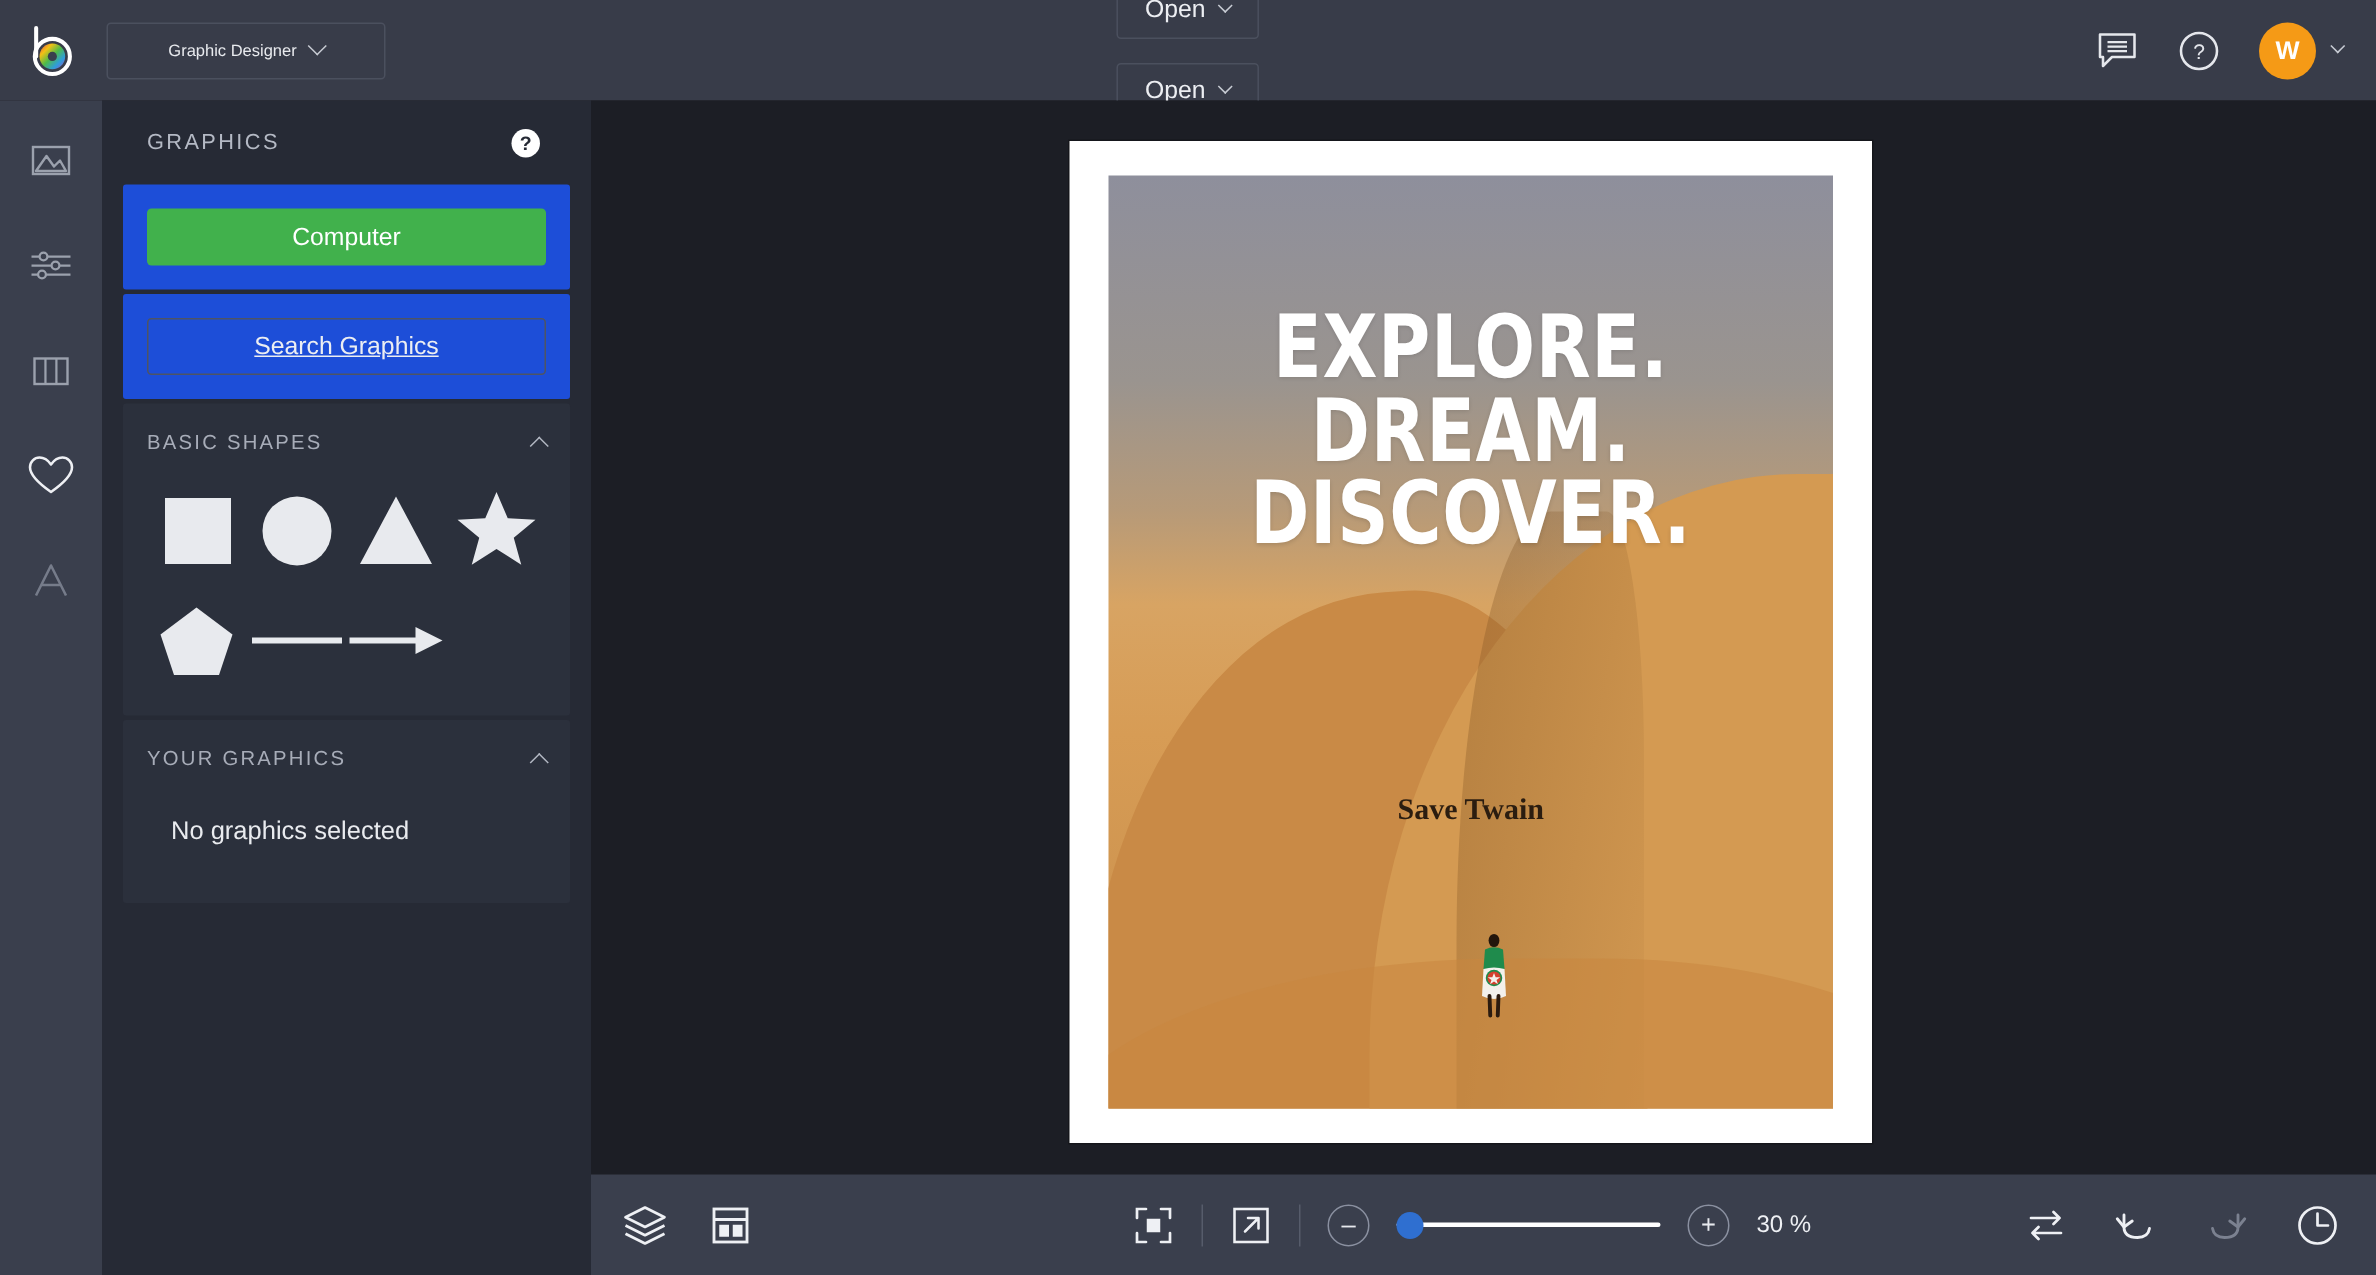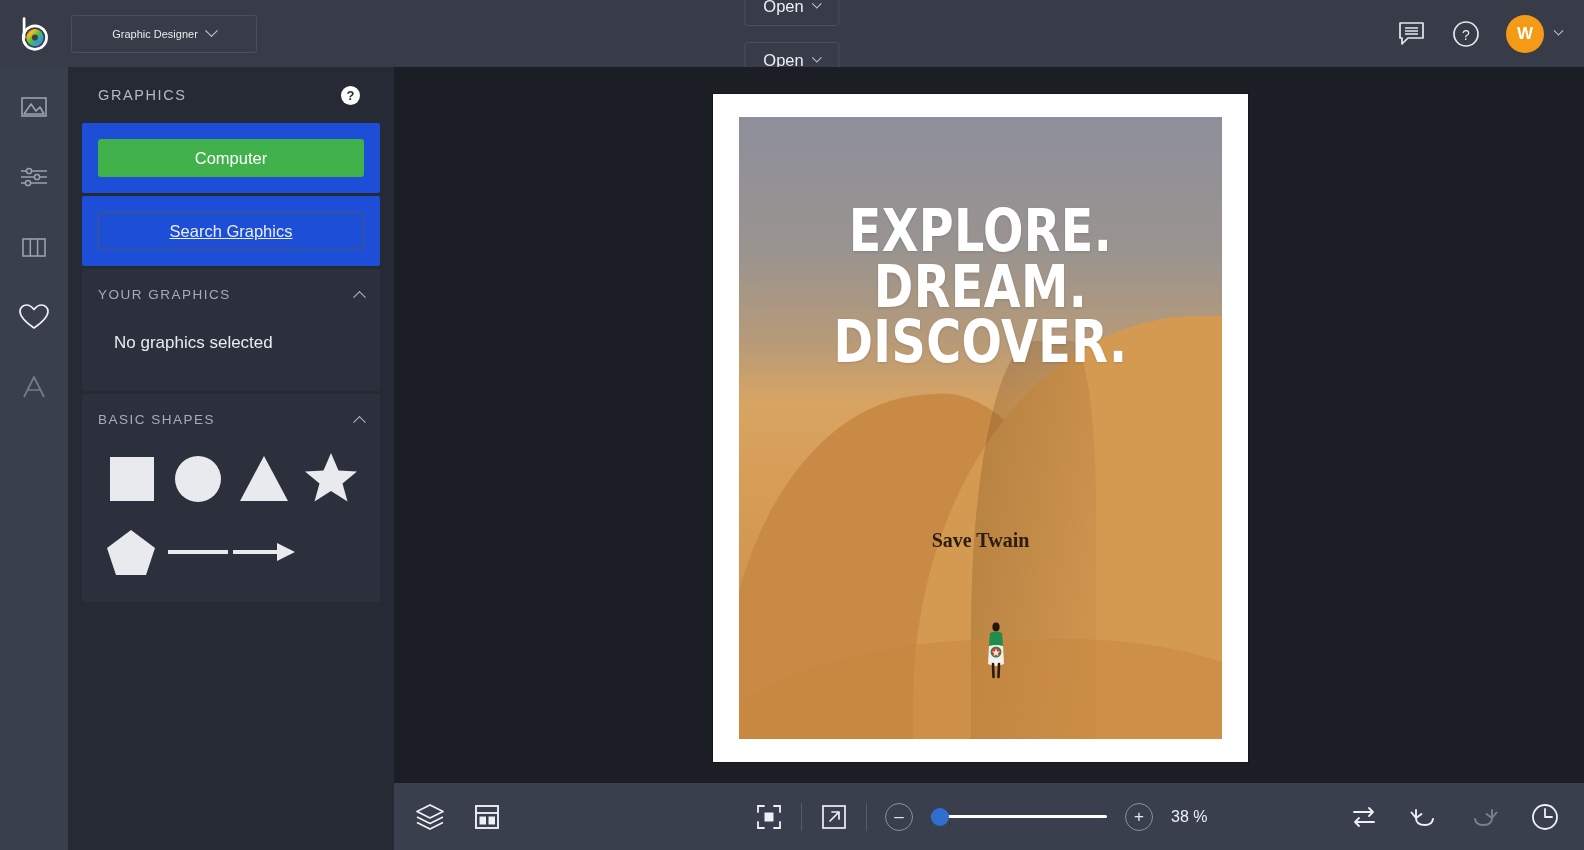--- a/index.html
+++ b/index.html
@@ -317,28 +317,20 @@
     <div class="card">
       <button class="green-btn">Computer</button>
     </div>
 
     <div class="card">
       <button class="ghost-btn">Search Graphics</button>
     </div>
 
     <div class="section">
       <div class="section-head">
-        <span class="section-title">YOUR GRAPHICS</span>
-        <span class="caret-up"></span>
-      </div>
-      <div class="empty-note">No graphics selected</div>
-    </div>
-
-    <div class="section">
-      <div class="section-head">
         <span class="section-title">BASIC SHAPES</span>
         <span class="caret-up"></span>
       </div>
       <div class="shapes-grid">
         <div class="shape-cell">
           <svg width="54" height="54" viewBox="0 0 54 54">
             <rect x="6" y="6" width="44" height="44" fill="#e8eaee"></rect>
           </svg>
         </div>
         <div class="shape-cell">
@@ -367,20 +359,28 @@
           </svg>
         </div>
         <div class="shape-cell">
           <svg width="66" height="54" viewBox="0 0 66 54">
             <rect x="2" y="25" width="48" height="4" fill="#e8eaee"></rect>
             <polygon points="46,18 64,27 46,36" fill="#e8eaee"></polygon>
           </svg>
         </div>
         <div class="shape-cell"></div>
       </div>
+    </div>
+
+    <div class="section">
+      <div class="section-head">
+        <span class="section-title">YOUR GRAPHICS</span>
+        <span class="caret-up"></span>
+      </div>
+      <div class="empty-note">No graphics selected</div>
     </div>
   </div>
 
   <div class="canvas-area">
     <div class="page">
       <div class="artwork">
         <div class="dune-a"></div>
         <div class="dune-b"></div>
         <div class="dune-shadow"></div>
         <div class="dune-fore"></div>
@@ -444,21 +444,21 @@
       <div class="round-btn">
         <span>–</span>
       </div>
       <div class="slider">
         <div class="track"></div>
         <div class="thumb"></div>
       </div>
       <div class="round-btn">
         <span>+</span>
       </div>
-      <div class="zoom-label">38 %</div>
+      <div class="zoom-label">30 %</div>
     </div>
 
     <div class="bb-right">
       <div class="icon-btn">
         <svg width="28" height="28" viewBox="0 0 28 28">
           <path d="M4 9 H23 M19 5 L23 9 L19 13" fill="none" stroke="#eef0f4" stroke-width="1.8" stroke-linecap="round" stroke-linejoin="round"></path>
           <path d="M24 19 H5 M9 15 L5 19 L9 23" fill="none" stroke="#eef0f4" stroke-width="1.8" stroke-linecap="round" stroke-linejoin="round"></path>
         </svg>
       </div>
       <div class="icon-btn">

